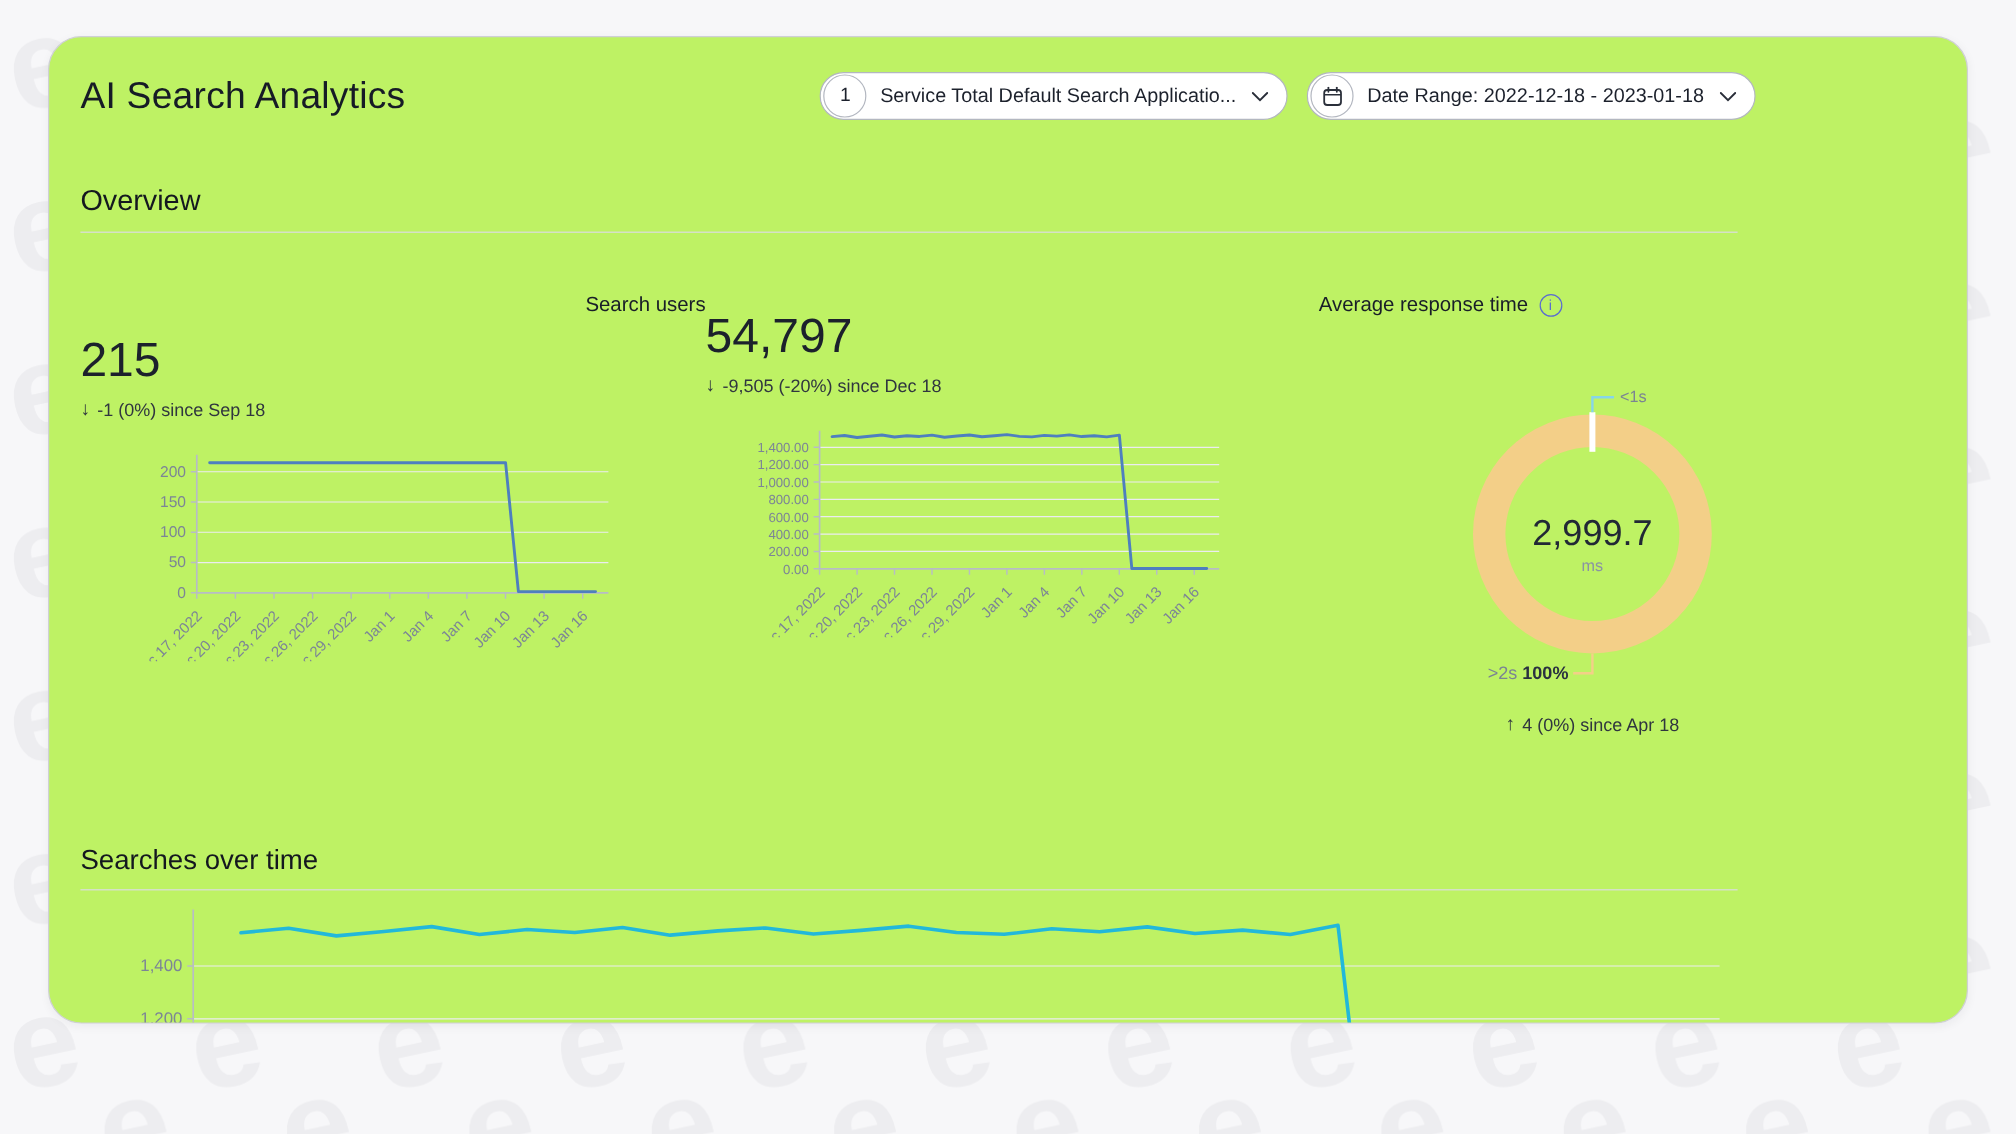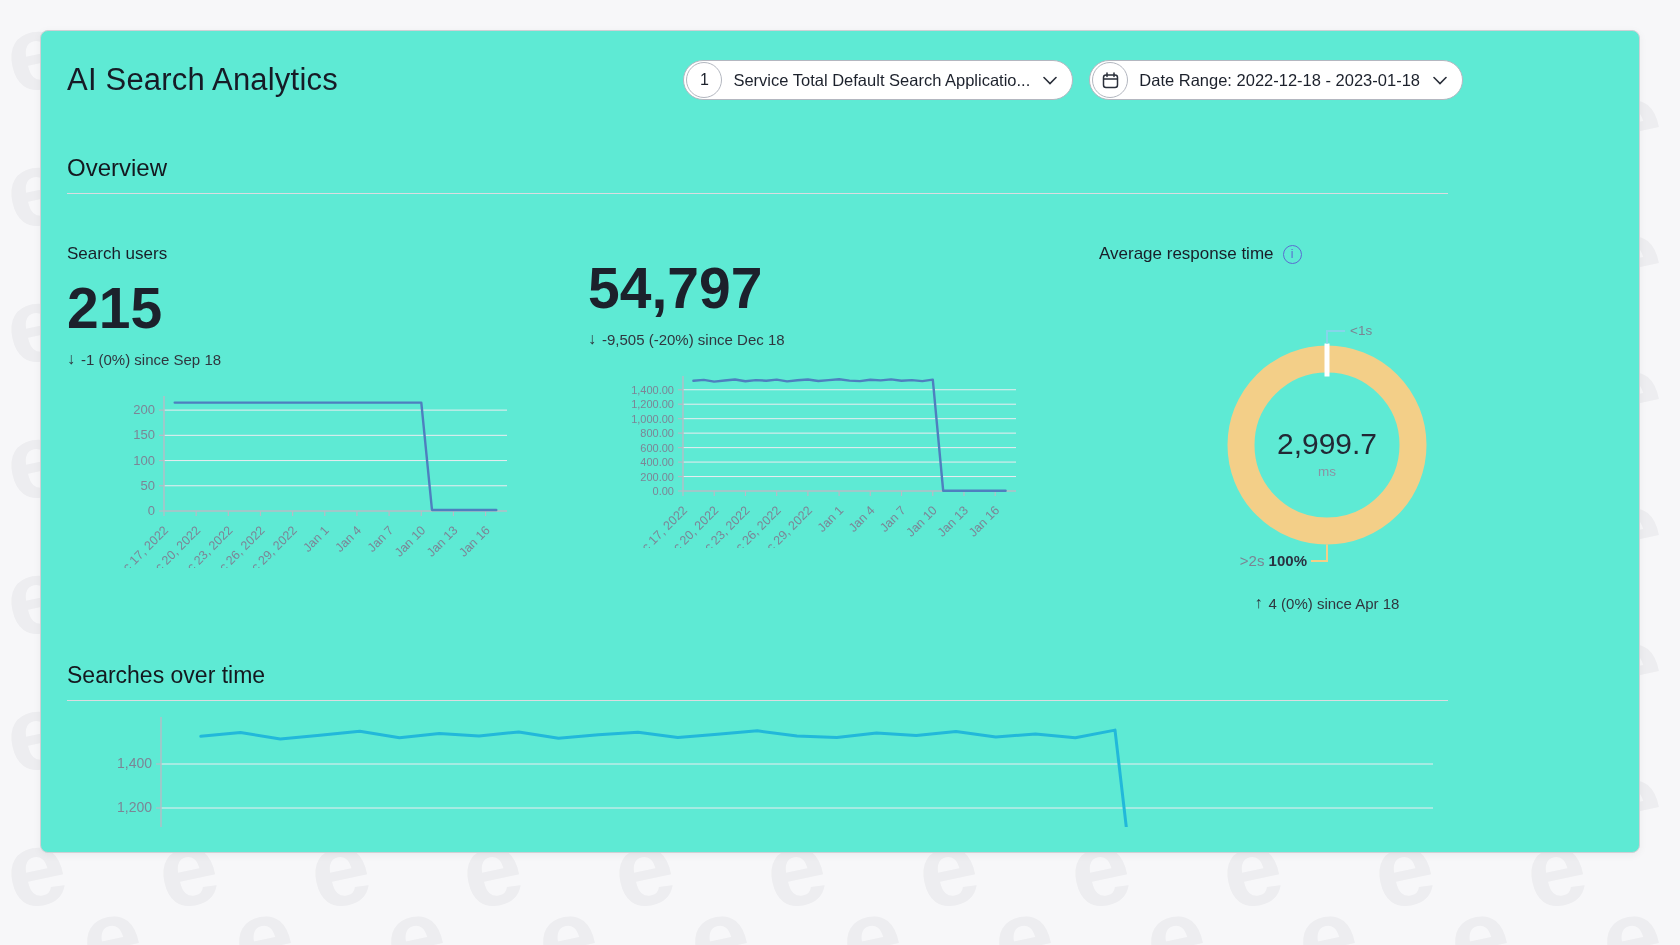--- a/index.html
+++ b/index.html
@@ -6,21 +6,21 @@
   html,body { width:1680px; height:945px; }
   body {
     position:relative; overflow:hidden;
     background:#f7f7f9;
     font-family:"Liberation Sans", sans-serif;
     color:#1c212c;
   }
   .bg-pattern { position:absolute; inset:0; }
   .card {
     position:absolute; left:40px; top:30px; width:1600px; height:823px;
-    background:#5eead4; border:1px solid #cfd0d5; border-radius:8px;
+    background:#bef264; border:1px solid #cfd0d5; border-radius:28px;
     box-shadow:0 2px 8px rgba(20,25,40,.05);
     overflow:hidden;
   }
   .card-inner { padding:0 26px; }
 
   
   .topbar { display:flex; align-items:center; justify-content:space-between;
             margin-top:27px; padding-right:150px; height:44px; }
   .page-title { font-size:31px; font-weight:400; color:#161b26; letter-spacing:.2px; }
   .pills { display:flex; gap:16px; }
@@ -37,36 +37,36 @@
     background:#fff; font-size:16px; color:#1c212c; flex:0 0 auto;
   }
   .chev { margin-left:2px; flex:0 0 auto; }
 
   
   .section-title { font-size:24px; font-weight:400; color:#14181f; }
   .overview-title { margin-top:52px; }
   .divider { border:none; border-top:1px solid #dbdce0; margin-top:11px; width:1381px; }
 
   .cards-grid { display:grid; grid-template-columns:521px 511px 349px; margin-top:50px; width:1381px; }
-  .metric-label { font-size:17px; color:#191e28; }
+  .metric-label { font-size:17px; color:#191e28;text-align:right; }
   .metric-label-row { display:flex; align-items:flex-end; gap:9px; font-size:17px; color:#191e28; }
-  .metric-value { margin-top:16px; font-size:57px; font-weight:700; color:#1c212c; line-height:1; }
+  .metric-value { margin-top:16px; font-size:40px; font-weight:400; color:#1c212c; line-height:1; }
   .metric-delta { margin-top:13px; font-size:15px; color:#30363f; display:flex; align-items:center; gap:6px; }
   .metric-delta .arrow { font-size:16px; }
   .mini-chart { margin-top:20px; display:block; }
 
   .info-icon {
     width:19px; height:19px; border:1.5px solid #5b6cd0; border-radius:50%;
     color:#5b6cd0; font-size:12px; line-height:16px; text-align:center;
     display:inline-block; cursor:pointer; font-weight:400;
   }
   .donut-wrap { margin:30px 0 0 78px; width:300px; }
   .donut-delta { width:300px; margin-left:78px; justify-content:center; margin-top:-4px; }
 
-  .sot-section { margin-top:50px; }
+  .sot-section { margin-top:90px; }
   .sot-title { font-size:23px; }
   .big-chart { display:block; margin-top:8px; }
 
   svg text { font-family:"Liberation Sans",sans-serif; }
 </style>
 </head>
 <body>
 
 <svg class="bg-pattern" width="1680" height="945" aria-hidden="true">
   <defs>

